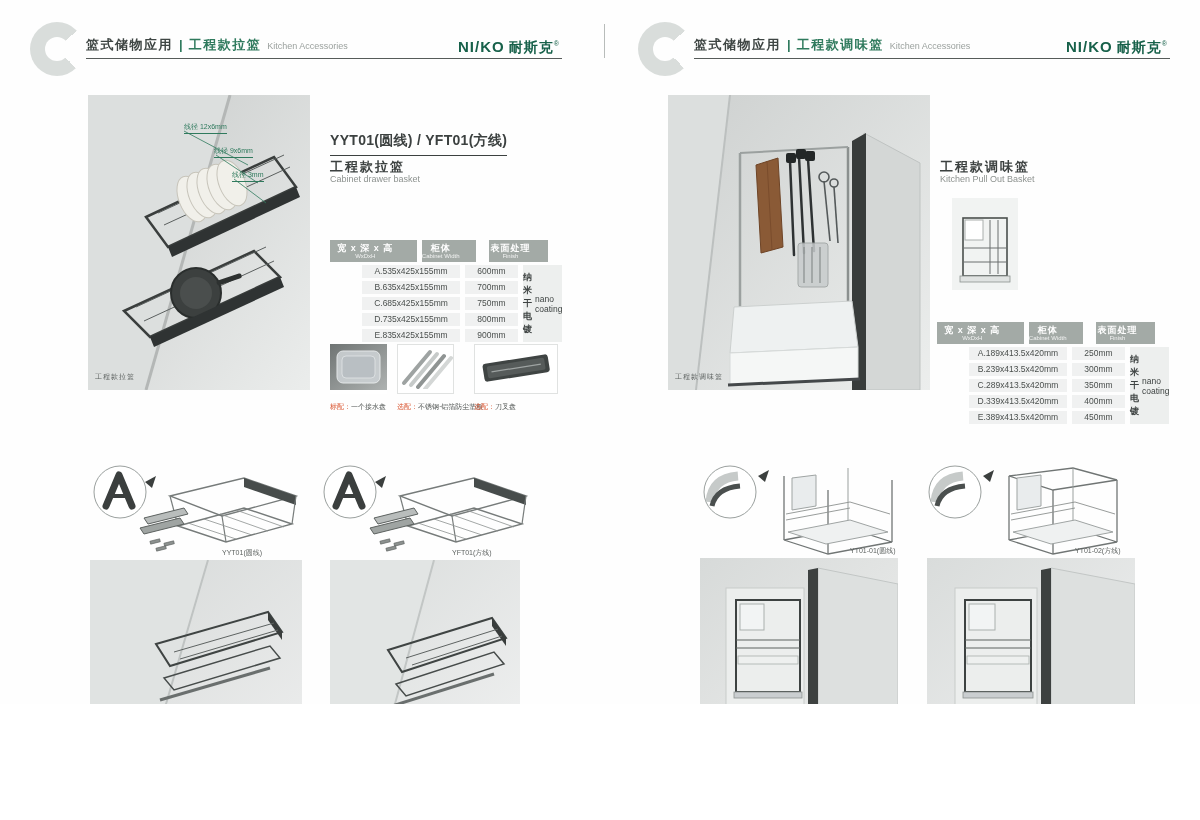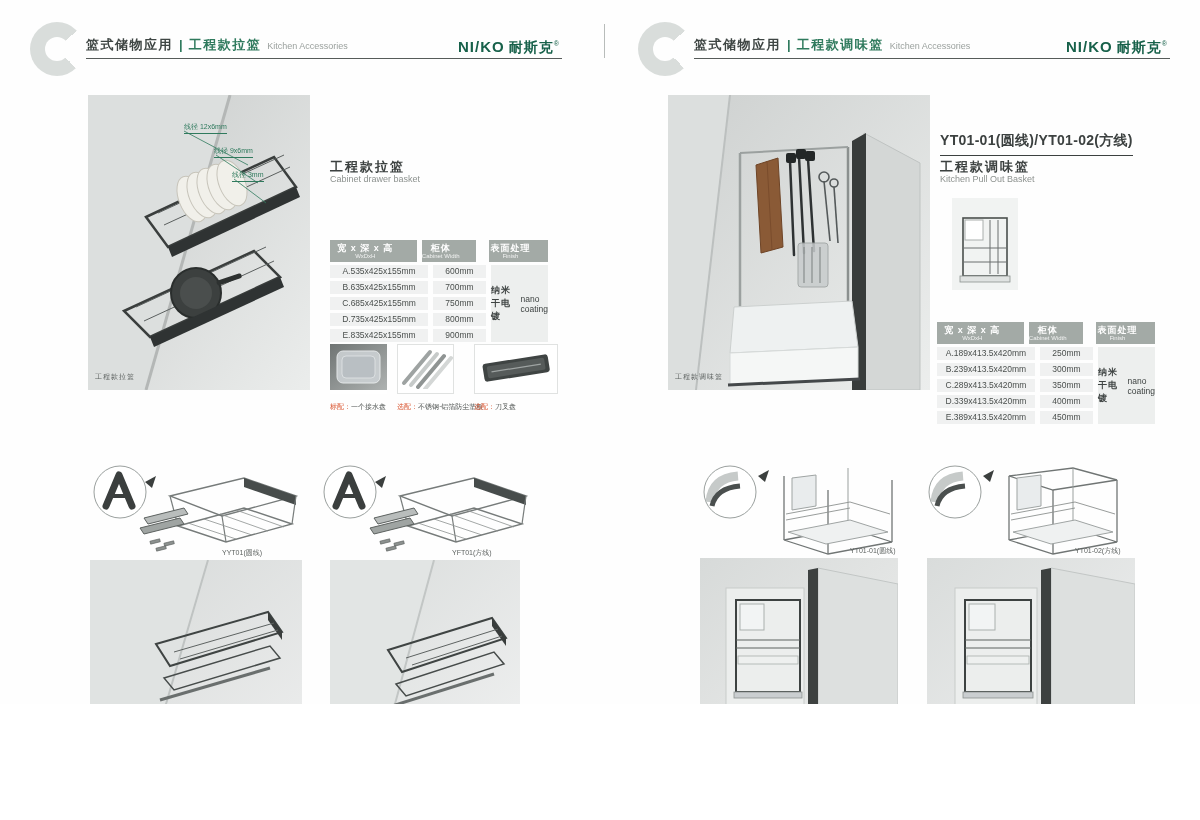--- a/index.html
+++ b/index.html
@@ -39,21 +39,21 @@
   .title-cn{position:absolute;font-size:13px;font-weight:bold;color:#3c4140;letter-spacing:2px;white-space:nowrap;}
   .title-en{position:absolute;font-size:9px;color:#8d928f;white-space:nowrap;}
 
   
   .spec{position:absolute;width:218px;}
   .spec-headrow{display:flex;gap:5px;margin-bottom:3px;}
   .th{background:#a3aaa6;color:#ffffff;text-align:center;padding:3px 16px 2px 0;}
   .th-cn{font-size:9px;font-weight:bold;letter-spacing:1px;line-height:10px;}
   .th-en{font-size:6px;opacity:.85;line-height:7px;}
   .w1{width:98px;} .w2{width:53px;} .w3{width:60px;margin-left:8px;}
-  .spec-body{display:flex;gap:5px;}
+  .spec-body{display:flex;gap:5px;margin-left:32px;}
   .spec-rows{display:flex;flex-direction:column;gap:3px;}
   .spec-row{display:flex;gap:5px;}
   .td{background:#f0f1f1;font-size:8.5px;color:#4a4f4d;text-align:center;
     height:13px;line-height:13px;white-space:nowrap;}
   .finish-cell{background:#edefee;width:60px;display:flex;flex-direction:row;
     justify-content:center;align-items:center;gap:2px;}
   .finish-cn{font-size:9px;font-weight:bold;color:#3f4443;letter-spacing:1px;}
   .finish-en{font-size:8.5px;color:#3f4443;}
 
   
@@ -123,20 +123,21 @@
       <line x1="96" y1="36" x2="160" y2="70" stroke="#2f7a5d" stroke-width=".8"></line>
       <line x1="128" y1="60" x2="170" y2="88" stroke="#2f7a5d" stroke-width=".8"></line>
       <line x1="146" y1="84" x2="178" y2="108" stroke="#2f7a5d" stroke-width=".8"></line>
     </svg>
     <span class="annot" style="left:96px;top:27px;">线径 12x6mm</span>
     <span class="annot" style="left:126px;top:51px;">线径 9x6mm</span>
     <span class="annot" style="left:144px;top:75px;">线径 3mm</span>
     <figcaption class="photo-label">工程款拉篮</figcaption>
   </figure>
 
+  <div class="title-code" style="left:330px;top:132px;">YYT01(圆线) / YFT01(方线)</div>
   <div class="title-cn" style="left:330px;top:158px;">工程款拉篮</div>
   <div class="title-en" style="left:330px;top:174px;">Cabinet drawer basket</div>
 
   <div class="spec" style="left:330px;top:240px;">
     <div class="spec-headrow">
       <div class="th w1">
         <div class="th-cn">宽 x 深 x 高</div>
         <div class="th-en">WxDxH</div>
       </div>
       <div class="th w2">
@@ -379,21 +380,20 @@
           <circle cx="166" cy="88" r="4" fill="none"></circle>
       </g>
 
       <polygon points="66,212 184,206 190,252 62,258" fill="#eef1f1" stroke="#ccd0cf" stroke-width="1"></polygon>
       <polygon points="62,258 190,252 190,284 62,290" fill="#f5f7f6" stroke="#d6dad9" stroke-width="1"></polygon>
       <line x1="60" y1="290" x2="192" y2="284" stroke="#44484a" stroke-width="3"></line>
     </svg>
     <figcaption class="photo-label">工程款调味篮</figcaption>
   </figure>
 
-  <div class="title-code" style="left:940px;top:132px;">YT01-01(圆线)/YT01-02(方线)</div>
   <div class="title-cn" style="left:940px;top:158px;">工程款调味篮</div>
   <div class="title-en" style="left:940px;top:174px;">Kitchen Pull Out Basket</div>
 
   <figure class="photo" style="left:952px;top:198px;width:66px;height:92px;">
     <svg width="66" height="92" viewBox="0 0 66 92">
       <rect width="66" height="92" fill="#f1f3f2"></rect>
       <rect x="11" y="20" width="44" height="58" fill="none" stroke="#4a4f4d" stroke-width="1.6"></rect>
       <rect x="13" y="22" width="18" height="20" fill="#ffffff" stroke="#a9aeac" stroke-width="1"></rect>
       <line x1="38" y1="22" x2="38" y2="76" stroke="#6a6f6e" stroke-width="1"></line>
       <line x1="46" y1="22" x2="46" y2="76" stroke="#6a6f6e" stroke-width="1"></line>

